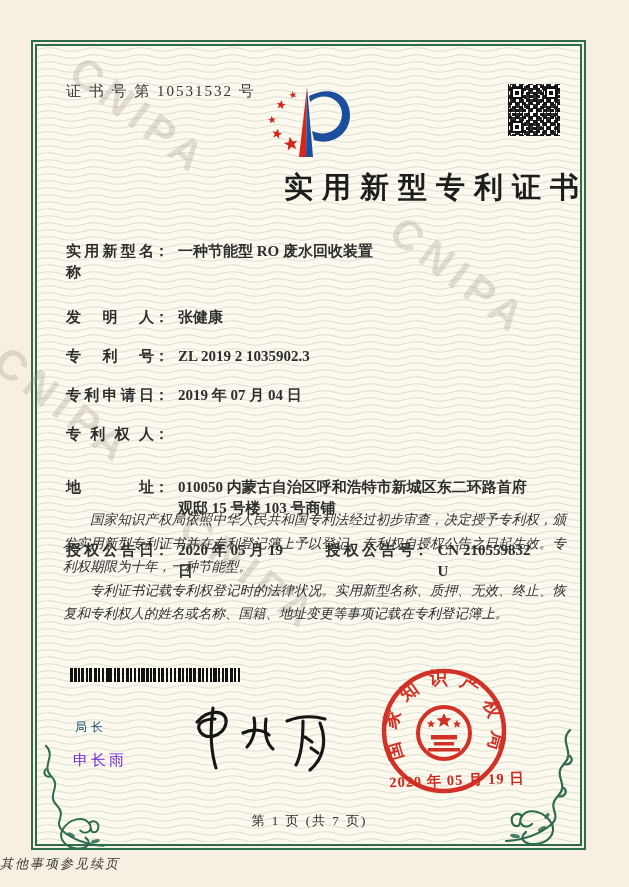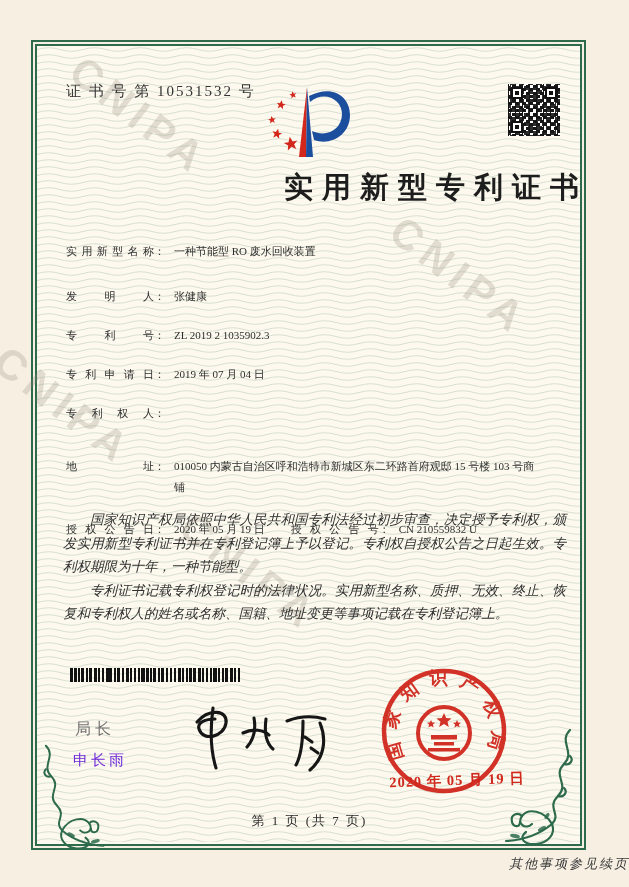--- a/index.html
+++ b/index.html
@@ -42,21 +42,21 @@
     background-origin:content-box;
   }
   .fp{ position:absolute; width:12px; height:12px; border:2.5px solid #111; background:#fff; box-sizing:border-box;}
   .fp::after{content:""; position:absolute; inset:2px; background:#111;}
   .fp.tl{left:3px; top:3px;} .fp.tr{right:3px; top:3px;} .fp.bl{left:3px; bottom:3px;}
   .title{
     position:absolute; left:31px; top:168px; width:557px; text-align:right;
     font-size:29px; font-weight:700; letter-spacing:9px; color:#1d1d1d;
   }
   .fields{ position:absolute; left:66px; top:241px; width:475px; }
-  .row{ display:flex; font-size:11px; line-height:21px; margin-bottom:18px; color:#2e2e2e;}
+  .row{ display:flex; font-size:15px; line-height:21px; margin-bottom:18px; color:#2e2e2e;font-weight:bold;}
   .row .label{ width:88px; flex:none; text-align:justify; text-align-last:justify; }
   .row .colon{ flex:none; }
   .row .value{ margin-left:9px; max-width:372px; }
   .row.r-first{ margin-bottom:24px; }
   .row.r-addr{ margin-bottom:21px;margin-top:32px; }
   .pair2{ display:flex; margin-left:26px; }
   .pair2 .label{ width:88px; flex:none; text-align:justify; text-align-last:justify;}
   .pair2 .value{ margin-left:9px; }
   .paras{
     position:absolute; left:63px; top:508px; width:503px;
@@ -67,21 +67,21 @@
   .barcode{
     position:absolute; left:70px; top:668px; width:172px; height:14px;
     background-image:
       repeating-linear-gradient(90deg,#111 0 1.5px,transparent 1.5px 4px),
       repeating-linear-gradient(90deg,#111 0 1px,transparent 1px 6.5px),
       repeating-linear-gradient(90deg,transparent 0 2px,#111 2px 3px,transparent 3px 9px);
   }
   .sig-title{
     position:absolute; left:75px; top:719px;
     font-family:"Liberation Sans","DejaVu Sans",sans-serif;
-    font-size:16px; letter-spacing:4px; color:#737373;
+    font-size:12px; letter-spacing:4px; color:#0c4a6e;
   }
   .sig-name{
     position:absolute; left:73px; top:751px;
     font-family:"Liberation Sans","DejaVu Sans",sans-serif;
     font-size:15px; letter-spacing:3px; color:#6d28d9;
   }
   .signature-svg{ position:absolute; left:175px; top:698px; }
   .seal-svg{ position:absolute; left:378px; top:665px; opacity:0.93;}
   .seal-date{
     position:absolute; left:384px; top:771px; width:146px; text-align:center;
@@ -89,21 +89,21 @@
     font-weight:600;
   }
   .ornament{ position:absolute; pointer-events:none; }
   .orn-right{ left:500px; top:728px; }
   .orn-left{ left:35px; top:744px; transform:scaleX(-1); }
   .footer-page{
     position:absolute; left:31px; top:812px; width:557px; text-align:center;
     font-size:13px; letter-spacing:2px; color:#2e2e2e;
   }
   .footer-note{
-    position:absolute; left:0; top:855px; width:629px; text-align:right;
+    position:absolute; left:0; top:855px; width:629px; text-align:left;
     font-size:13px; font-style:italic; letter-spacing:2px; color:#3a3a3a;
   }
 </style>
 </head>
 <body>
 
 <div class="page">
 
   <div class="frame-outer">
     <div class="frame-inner"></div>

